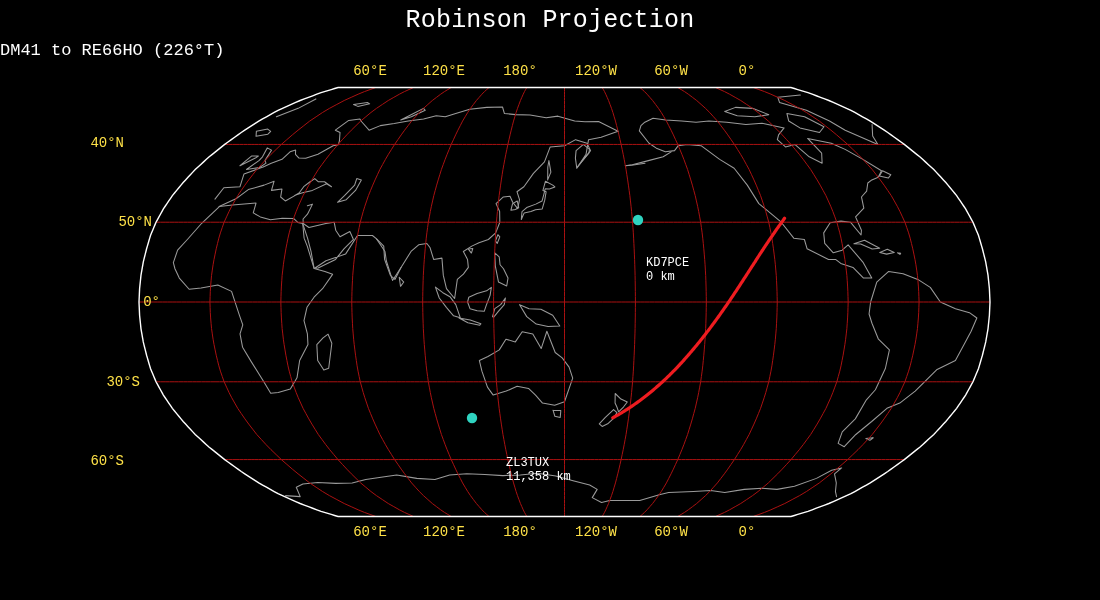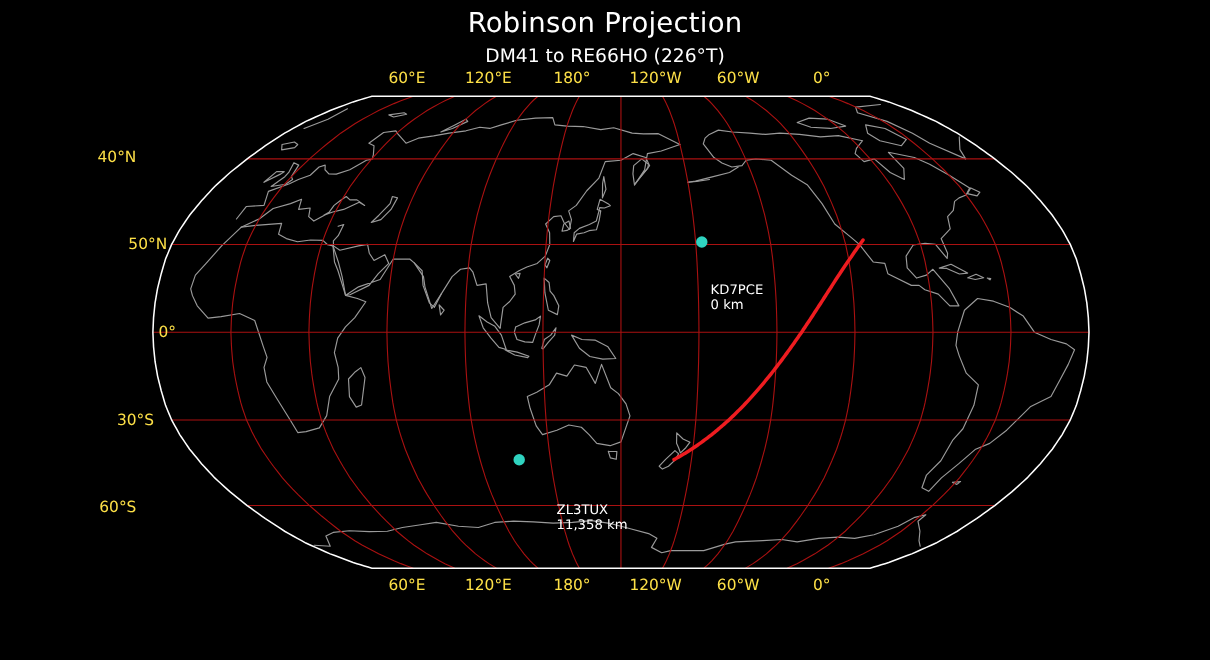--- a/index.html
+++ b/index.html
@@ -1,21 +1,21 @@
 <!DOCTYPE html>
 <html><head>
 <meta charset="utf-8">
 <style>
   html,body{margin:0;padding:0;background:#000;}
   body{width:1100px;height:600px;overflow:hidden;
        font-family:"DejaVu Sans","Liberation Sans",sans-serif;}
-  #root{position:relative;width:1100px;height:600px;background:#000;}
+  #root{position:relative;width:1100px;height:600px;background:#000;font-family:Liberation Mono, monospace;}
   .title{position:absolute;left:0;top:6px;width:1100px;text-align:center;
          color:#ffffff;font-size:25px;letter-spacing:.2px;}
-  .subtitle{position:absolute;left:0;top:41px;width:1100px;text-align:center;
+  .subtitle{position:absolute;left:0;top:41px;width:1100px;
             color:#ffffff;font-size:17px;}
   svg.map{position:absolute;left:0;top:0;width:1100px;height:600px;}
   .tick{position:absolute;color:#fde047;font-size:14px;white-space:nowrap;}
   .tick.top,.tick.bot{transform:translateX(-50%);}
   .tick.left{transform:translateY(-50%);text-align:right;}
   .mlabel{position:absolute;color:#ffffff;font-size:12px;white-space:nowrap;
           line-height:14px;margin-top:42px;}
 </style>
 </head>
 <body>

